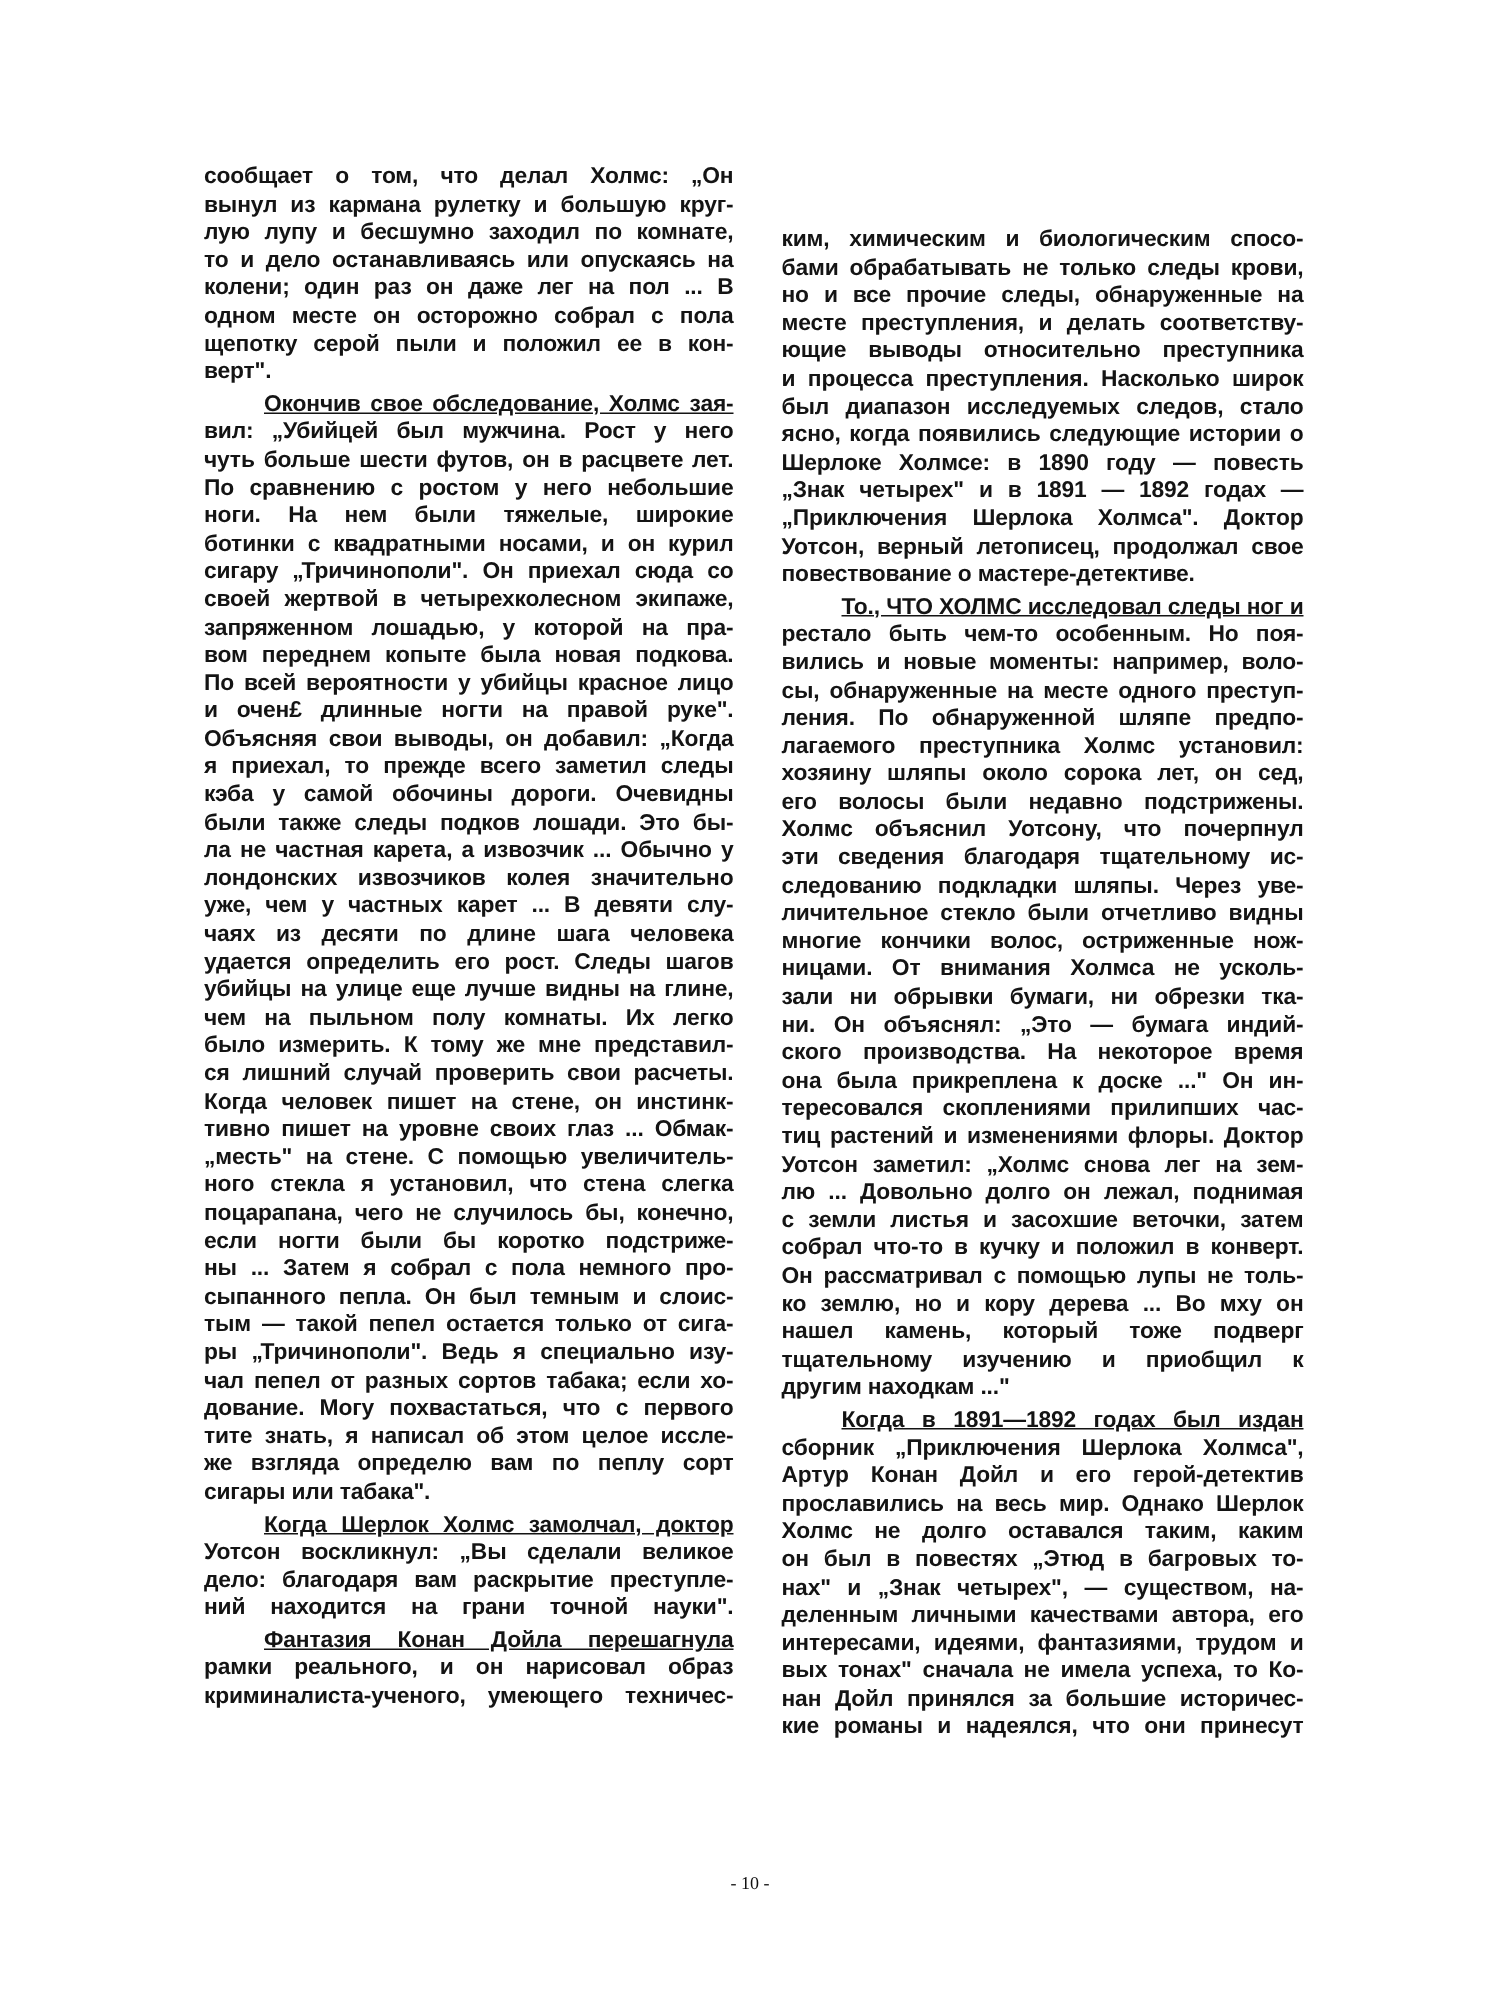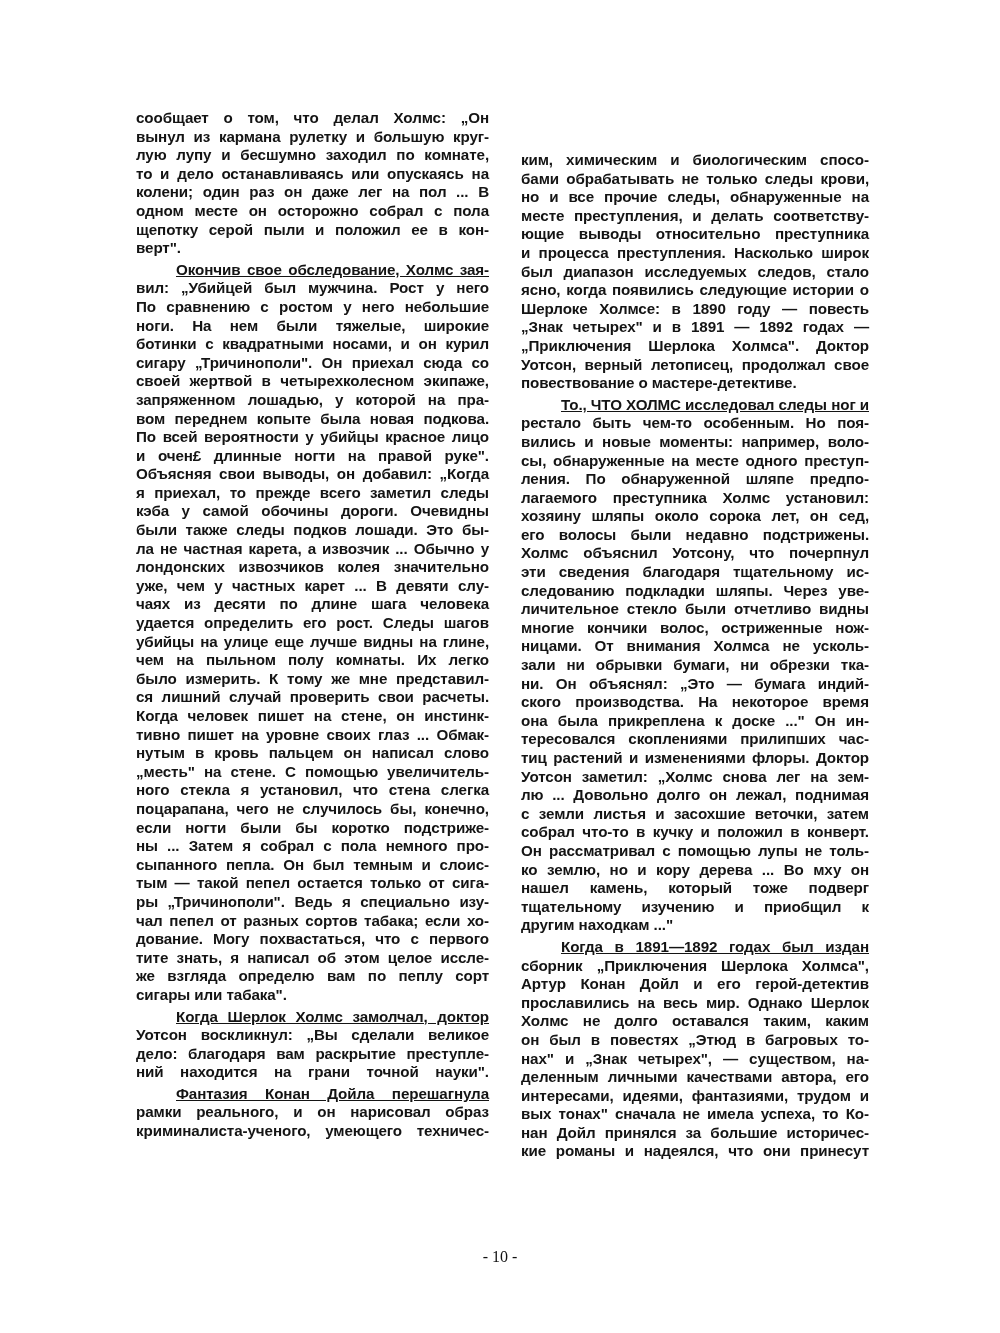--- a/index.html
+++ b/index.html
@@ -18,38 +18,39 @@
     white-space: nowrap;
     text-align: justify;
     text-align-last: justify;
     letter-spacing: -0.1px;
   }
   .line.last { text-align-last: left; }
   .line.indent { padding-left: 40px; }
   .line.gap { margin-top: 3px; text-decoration: underline; }
   .page-number {
     position: absolute; top: 1232px; left: 0; width: 1000px; text-align: center;
-    font-family: "Liberation Serif", "DejaVu Serif", serif; font-size: 16px; color: #111;
+    font-family: "Liberation Serif", "DejaVu Serif", serif; font-size: 12px; color: #111;
   }
 </style>
 </head>
 <body>
 
 <div class="page">
   <div class="col col-left" id="col-left">
       <div class="line">сообщает о том, что делал Холмс: „Он</div>
       <div class="line">вынул из кармана рулетку и большую круг-</div>
       <div class="line">лую лупу и бесшумно заходил по комнате,</div>
       <div class="line">то и дело останавливаясь или опускаясь на</div>
       <div class="line">колени; один раз он даже лег на пол ... В</div>
       <div class="line">одном месте он осторожно собрал с пола</div>
       <div class="line">щепотку серой пыли и положил ее в кон-</div>
       <div class="line last">верт".</div>
       <div class="line indent gap">Окончив свое обследование, Холмс зая-</div>
       <div class="line">вил: „Убийцей был мужчина. Рост у него</div>
+      <div class="line">чуть больше шести футов, он в расцвете лет.</div>
       <div class="line">По сравнению с ростом у него небольшие</div>
       <div class="line">ноги. На нем были тяжелые, широкие</div>
       <div class="line">ботинки с квадратными носами, и он курил</div>
       <div class="line">сигару „Тричинополи". Он приехал сюда со</div>
       <div class="line">своей жертвой в четырехколесном экипаже,</div>
       <div class="line">запряженном лошадью, у которой на пра-</div>
       <div class="line">вом переднем копыте была новая подкова.</div>
       <div class="line">По всей вероятности у убийцы красное лицо</div>
       <div class="line">и очен£ длинные ногти на правой руке".</div>
       <div class="line">Объясняя свои выводы, он добавил: „Когда</div>
@@ -60,21 +61,20 @@
       <div class="line">лондонских извозчиков колея значительно</div>
       <div class="line">уже, чем у частных карет ... В девяти слу-</div>
       <div class="line">чаях из десяти по длине шага человека</div>
       <div class="line">удается определить его рост. Следы шагов</div>
       <div class="line">убийцы на улице еще лучше видны на глине,</div>
       <div class="line">чем на пыльном полу комнаты. Их легко</div>
       <div class="line">было измерить. К тому же мне представил-</div>
       <div class="line">ся лишний случай проверить свои расчеты.</div>
       <div class="line">Когда человек пишет на стене, он инстинк-</div>
       <div class="line">тивно пишет на уровне своих глаз ... Обмак-</div>
-      <div class="line">нутым в кровь пальцем он написал слово</div>
       <div class="line">„месть" на стене. С помощью увеличитель-</div>
       <div class="line">ного стекла я установил, что стена слегка</div>
       <div class="line">поцарапана, чего не случилось бы, конечно,</div>
       <div class="line">если ногти были бы коротко подстриже-</div>
       <div class="line">ны ... Затем я собрал с пола немного про-</div>
       <div class="line">сыпанного пепла. Он был темным и слоис-</div>
       <div class="line">тым — такой пепел остается только от сига-</div>
       <div class="line">ры „Тричинополи". Ведь я специально изу-</div>
       <div class="line">чал пепел от разных сортов табака; если хо-</div>
       <div class="line">дование. Могу похвастаться, что с первого</div>

